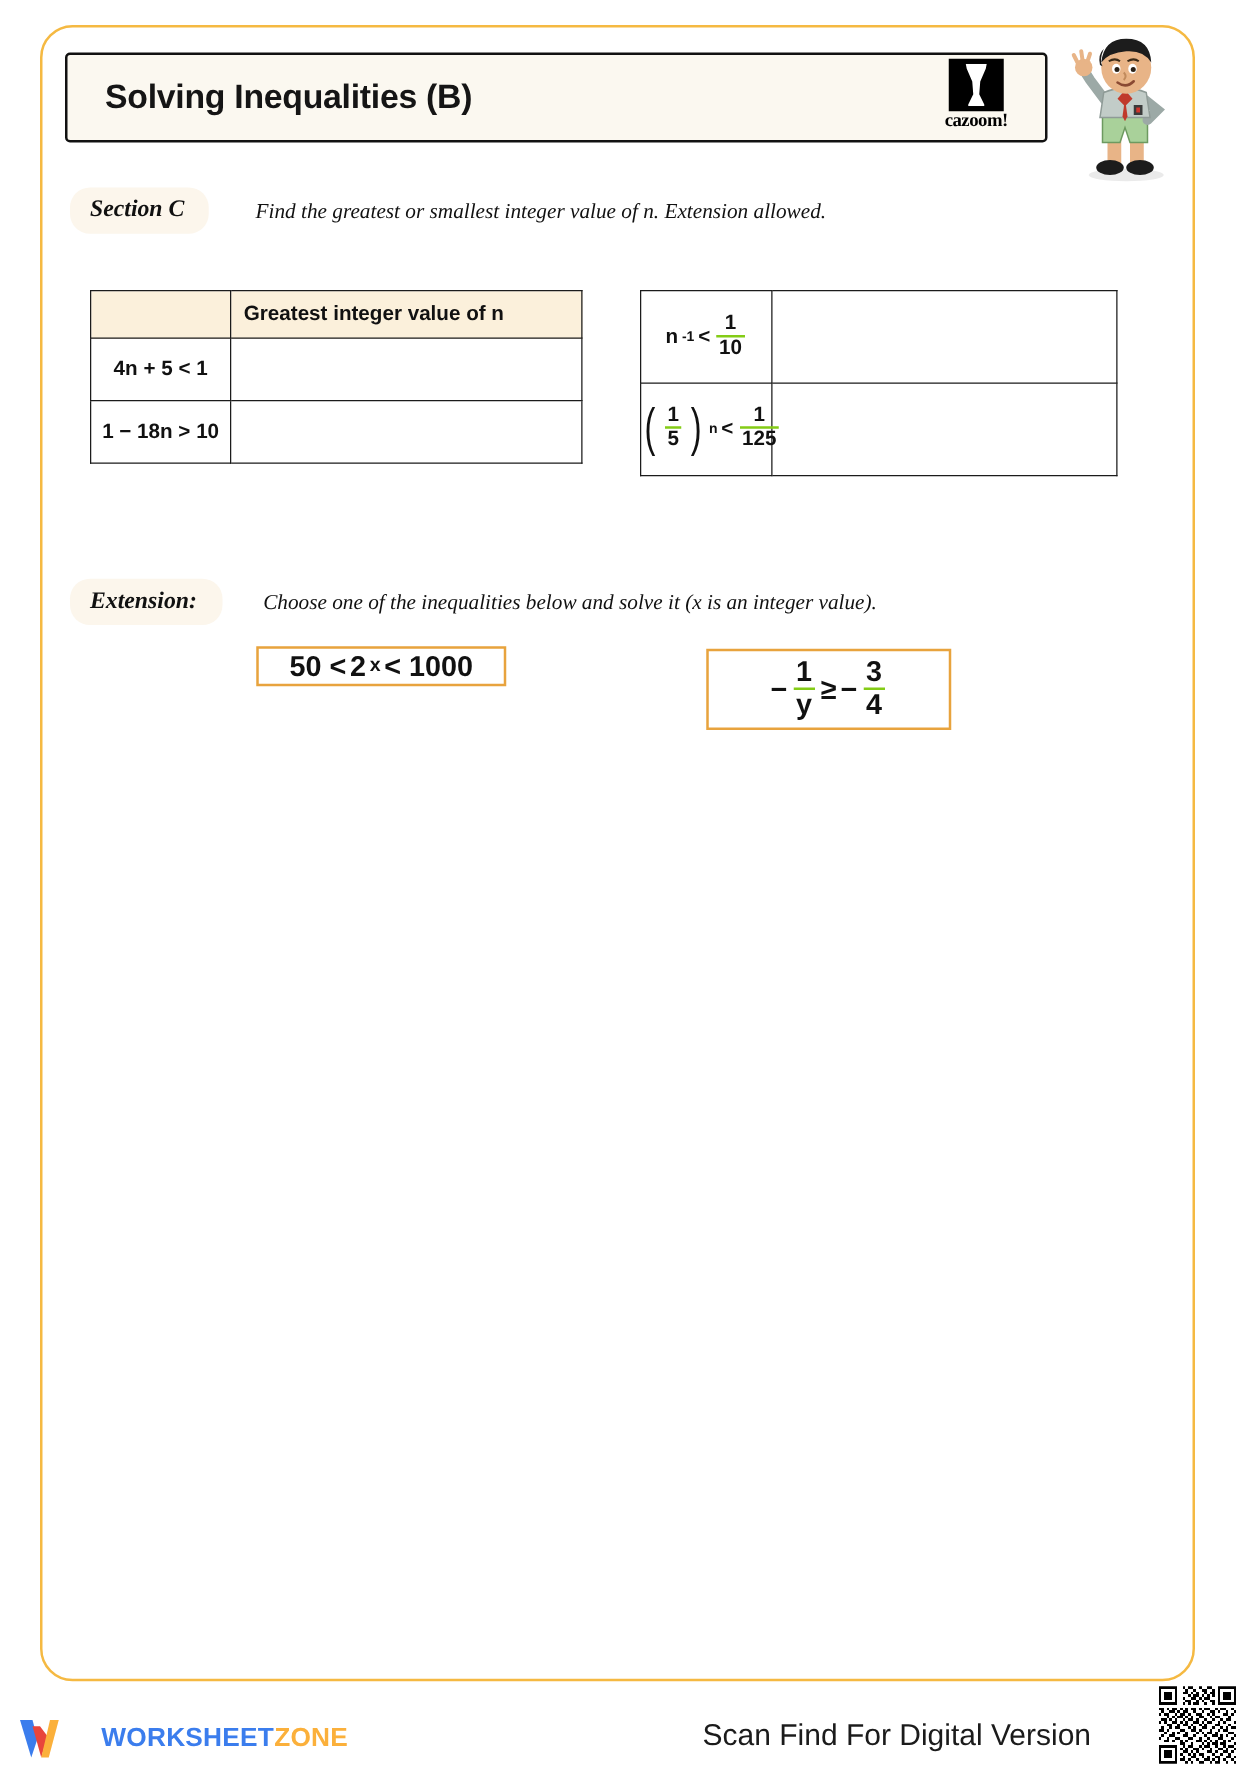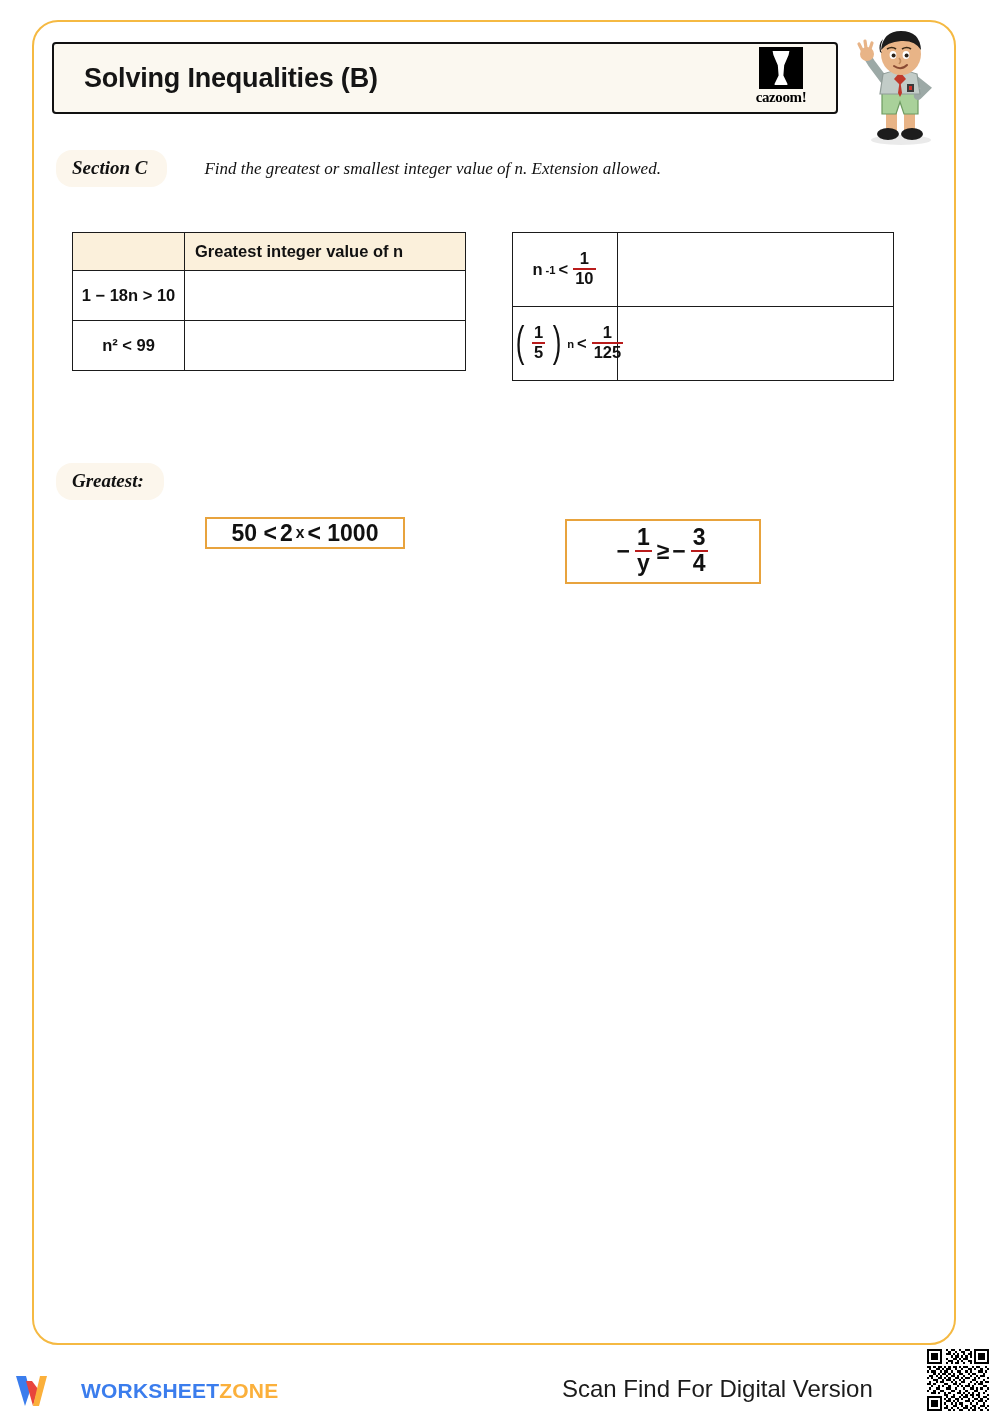--- a/index.html
+++ b/index.html
@@ -174,21 +174,21 @@
     vertical-align: middle;
     text-align: center;
     line-height: 1.04;
     margin: 0 2px;
     position: relative;
     top: -1px;
   }
   .frac .num { display: block; padding: 0 2px; }
   .frac .den {
     display: block;
-    border-top: 2px solid #b91c1c;
+    border-top: 2px solid #84cc16;
     padding: 0 2px;
   }
   .paren {
     display: inline-block;
     font-size: 42px;
     font-weight: 400;
     line-height: 0.78;
     vertical-align: middle;
     transform: scaleX(0.62);
     position: relative;
@@ -326,25 +326,25 @@
   <colgroup>
       <col class="col-expr">
       <col>
     </colgroup>
   <tbody>
       <tr>
     <th class="hdr-blank"></th>
     <th class="hdr-label">Greatest integer value of n</th>
   </tr>
   <tr class="row-h50">
-    <td class="expr-cell">1 − 18n &gt; 10</td>
+    <td class="expr-cell">4n + 5 &lt; 1</td>
     <td class="ans-cell"></td>
   </tr>
   <tr class="row-h50">
-    <td class="expr-cell">n² &lt; 99</td>
+    <td class="expr-cell">1 − 18n &gt; 10</td>
     <td class="ans-cell"></td>
   </tr>
 </tbody>
   </table>
 
 <table class="qtable" id="table-right">
   <colgroup>
       <col class="col-expr">
       <col>
     </colgroup>
@@ -379,21 +379,22 @@
           <span class="den">125</span>
         </span>
       </span>
     </td>
     <td class="ans-cell"></td>
   </tr>
 </tbody>
   </table>
 
 <div class="sec-row" id="extension-row">
-  <div class="sec-pill">Greatest:</div>
+  <div class="sec-pill">Extension:</div>
+  <div class="sec-desc">Choose one of the inequalities below and solve it (x is an integer value).</div>
 </div>
 
 <div class="ext-box" id="ext-box-1">
   <span class="mathline">
     <span>50 &lt;</span>
       <span>2</span>
       <span class="sup">x</span>
     <span>&lt; 1000</span>
   </span>
 </div>

